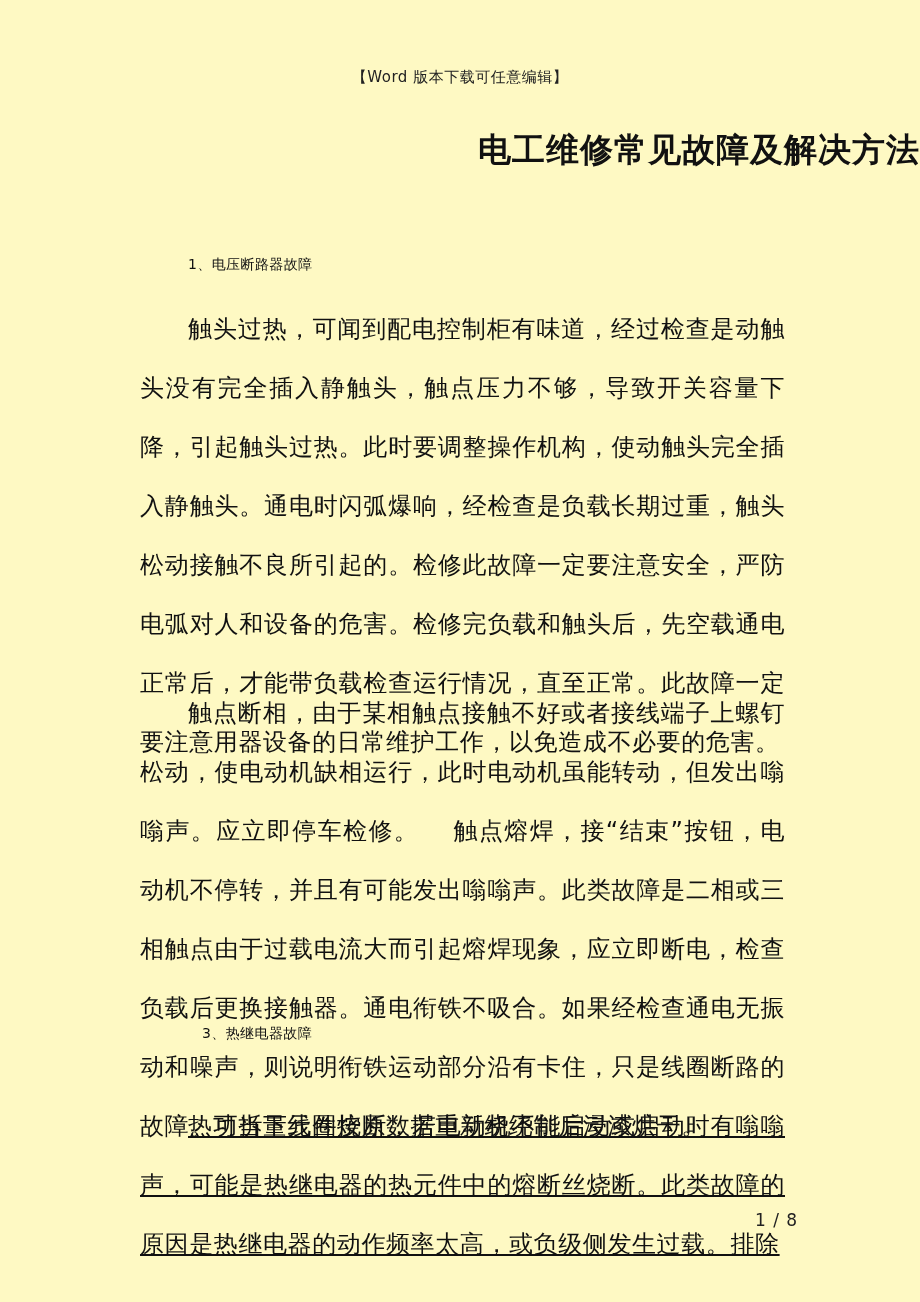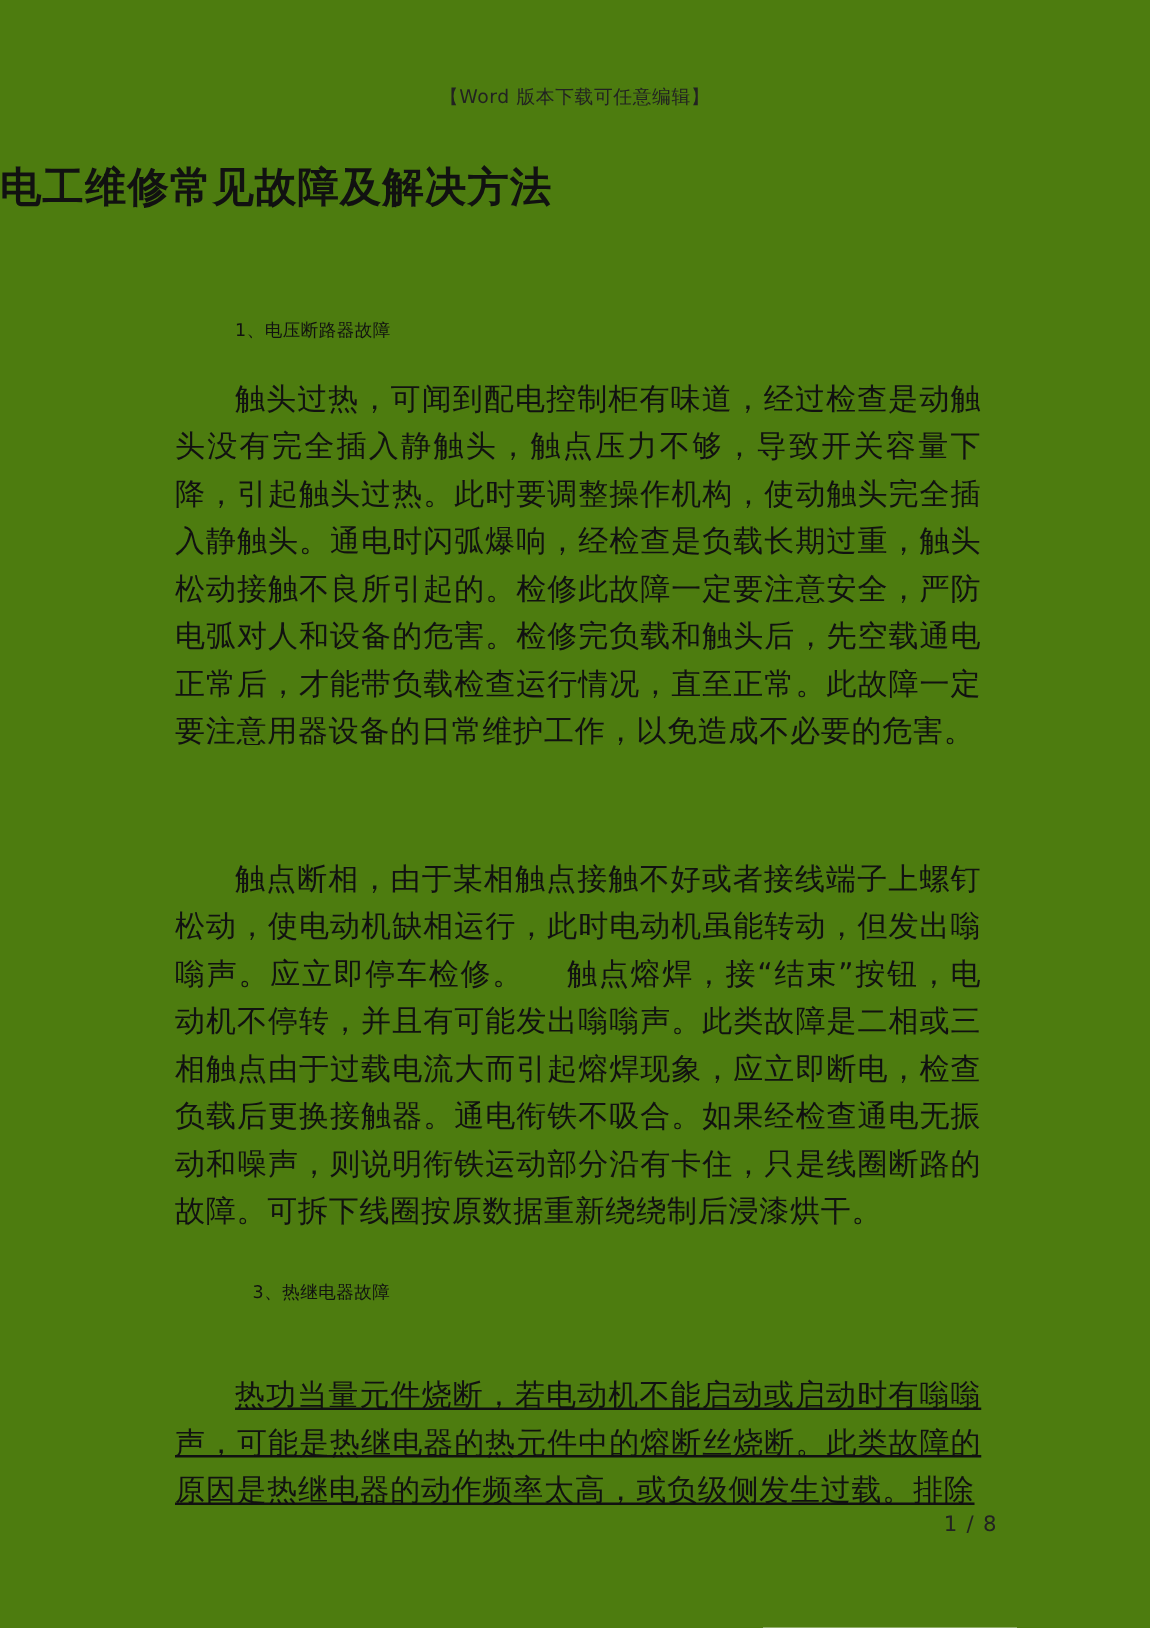--- a/index.html
+++ b/index.html
@@ -13,50 +13,50 @@
       position: relative;
       overflow: hidden;
       font-family: "DejaVu Sans", sans-serif;
       color: #111111;
     }
     .page {
       position: absolute;
       left: 0; top: 0;
       width: 920px;
       height: 1302px;
-      background: #4d7c0f;
+      background: #fef9c3;
     }
     .header-note {
       position: absolute;
       top: 68px;
       left: 0;
       width: 920px;
       text-align: center;
       font-size: 15px;
       color: #222;
       letter-spacing: 0.5px;
     }
     .doc-title {
       position: absolute;
       top: 128px;
       left: 0;
       width: 920px;
-      text-align: left;
+      text-align: right;
       font-family: "DejaVu Serif", serif;
       font-weight: bold;
       font-size: 33px;
       color: #111;
       letter-spacing: 1px;
     }
     .body-text {
       position: absolute;
       left: 140px;
       width: 645px;
       font-size: 24px;
-      line-height: 38px;
+      line-height: 59px;
       color: #111;
       letter-spacing: 0.6px;
     }
     .section-heading {
       position: absolute;
       left: 188px;
       font-size: 14px;
       color: #111;
       letter-spacing: 0.4px;
     }

